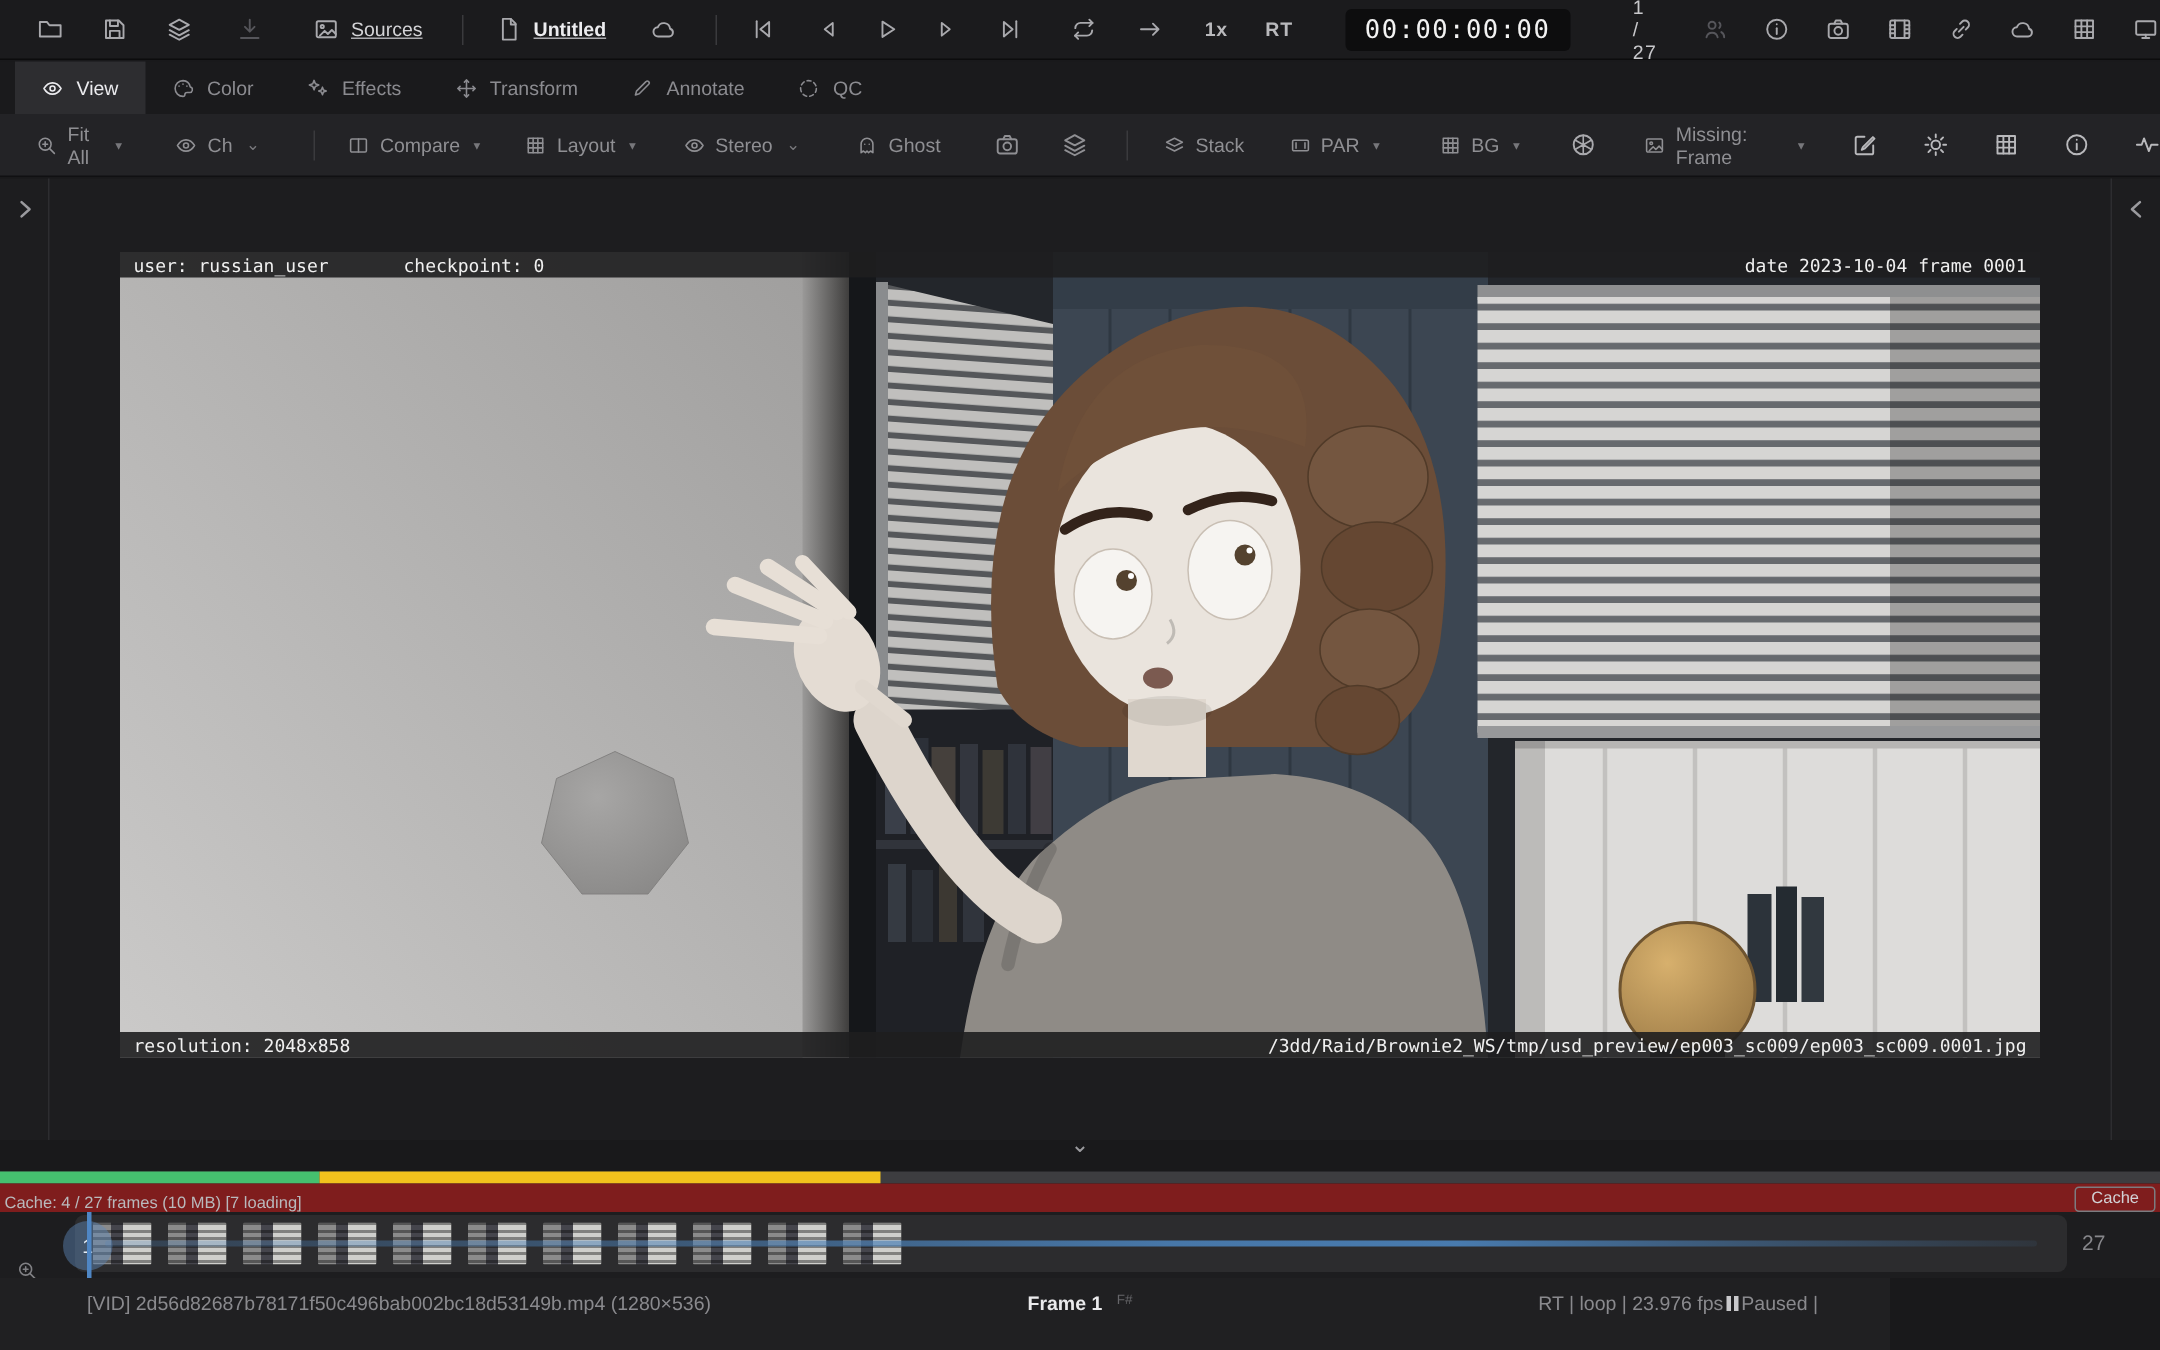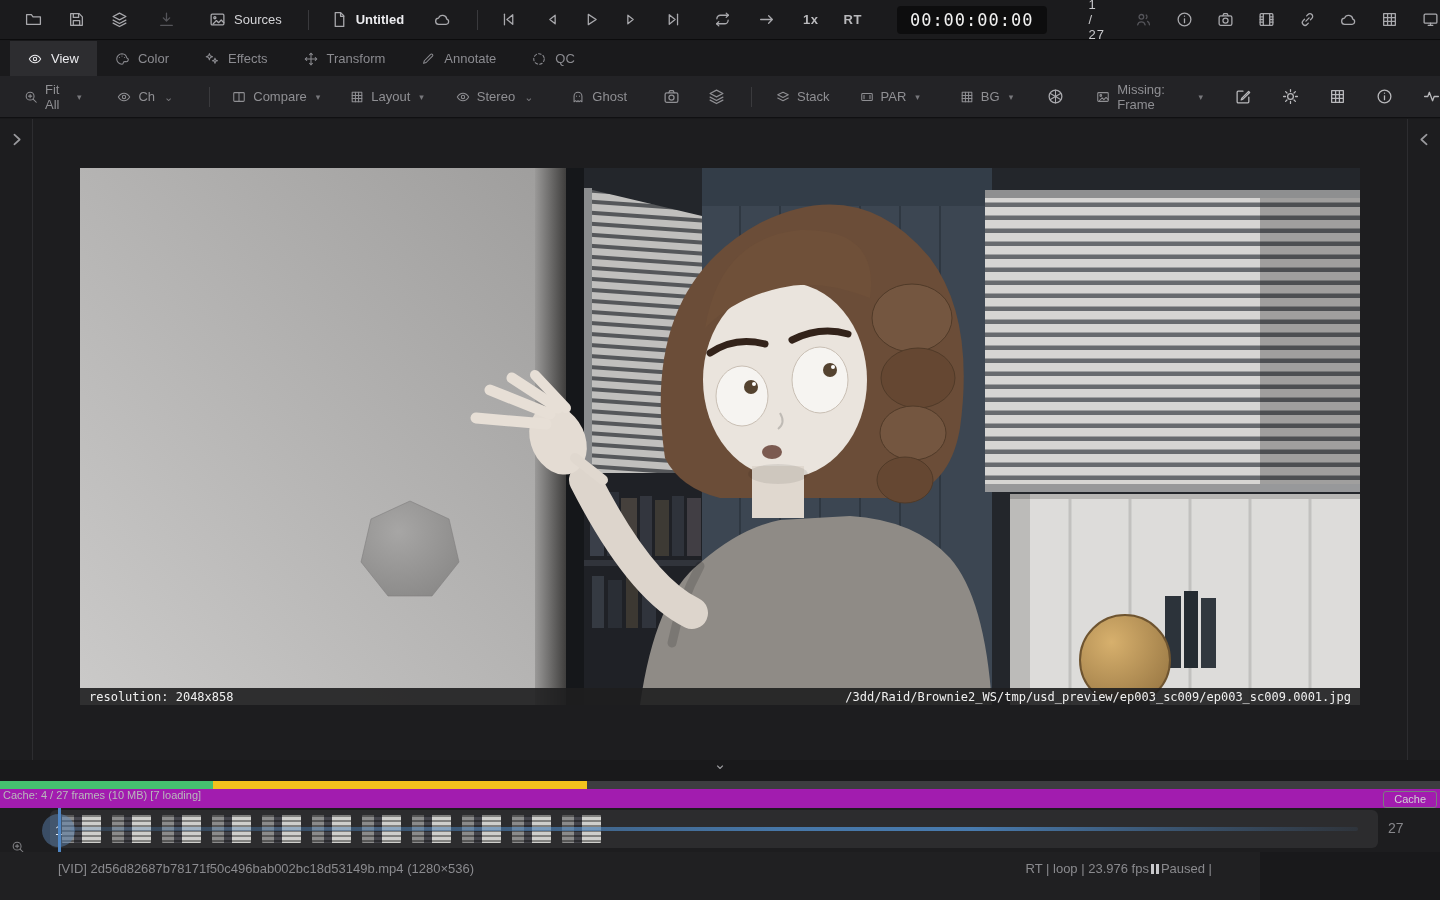--- a/index.html
+++ b/index.html
@@ -6,21 +6,21 @@
   html,body { width:1440px; height:900px; background:#19191b; overflow:hidden;
               font-family:"Liberation Sans", sans-serif; -webkit-font-smoothing:antialiased; }
   .ic { width:17px; height:17px; stroke:currentColor; fill:none; stroke-width:1.2;
         stroke-linecap:round; stroke-linejoin:round; flex:none; }
   .ic.sm { width:14px; height:14px; }
   .sep { width:1px; height:20px; background:#3a3a3d; flex:none; }
 
   
   .topbar { position:absolute; top:0; left:0; width:1440px; height:40px; background:#1b1b1d;
             border-bottom:1px solid #0c0c0d; display:flex; align-items:center; color:#a9a9ad; }
-  .topbar .btn { display:flex; align-items:center; gap:8px; color:#a9a9ad; cursor:default; }
+  .topbar .btn { display:flex; align-items:center; gap:8px; color:#a9a9ad; cursor:default;text-decoration:underline; }
   .topbar .dim { color:#55555a; }
   .topbar .lbl { font-size:13px; color:#d4d4d7; }
   .topbar .strong { color:#ececef; font-weight:bold; }
   .speed { font-size:13px; font-weight:bold; color:#b9b9bc; letter-spacing:.5px; }
   .timecode { background:#0d0d0e; border-radius:4px; padding:4px 13px; color:#f2f2f2;
               font-family:"DejaVu Sans Mono", monospace; font-size:17px; letter-spacing:1px; }
   .framecount { font-size:13px; color:#c8c8cb; letter-spacing:1px; }
 
   
   .tabrow { position:absolute; top:41px; left:0; width:1440px; height:35px; background:#1a1a1c;
@@ -50,22 +50,22 @@
   .hud .w180 { width:180px; flex:none; }
   .hud .right { margin-left:auto; }
 
   .expand-btn { position:absolute; top:758px; left:698px; width:44px; height:18px; text-align:center;
                 color:#9a9a9e; font-size:15px; line-height:12px; }
 
   
   .cachebar { position:absolute; top:781px; left:0; width:1440px; height:8px; background:#3d3d40; }
   .cachebar .seg-cached { position:absolute; left:0; top:0; height:8px; width:213px; background:#45c06f; }
   .cachebar .seg-loading { position:absolute; left:213px; top:0; height:8px; width:374px; background:#f2c21d; }
-  .cacherow { position:absolute; top:789px; left:0; width:1440px; height:19px; background:#a21caf;
-              display:flex; align-items:flex-start; }
+  .cacherow { position:absolute; top:789px; left:0; width:1440px; height:19px; background:#7f1d1d;
+              display:flex; align-items:flex-end; }
   .cacherow .txt { font-size:11px; color:#b9b9bc; padding-left:3px; }
   .clear-btn { position:absolute; right:3px; top:2px; border:1px solid #7c7c80; border-radius:3px;
                color:#d2d2d5; font-size:11px; padding:1px 10px 2px; background:transparent; }
 
   
   .timeline { position:absolute; top:808px; left:0; width:1440px; height:44px; background:#1d1d1f; }
   .track { position:absolute; left:50px; top:2px; width:1328px; height:38px; background:#2c2c2e; border-radius:6px; }
   .thumbs { position:absolute; left:12px; top:5px; height:28px; display:flex; gap:11px; }
   .thumb { width:39px; height:28px; border-radius:1px;
            background-image:
@@ -583,20 +583,25 @@
 
       <path d="M612 445 Q560 420 505 312" stroke="#ddd5cc" stroke-width="32" fill="none" stroke-linecap="round"></path>
       <ellipse cx="478" cy="272" rx="27" ry="36" fill="#e4dcd3" transform="rotate(-25 478 272)"></ellipse>
       <path d="M466 256 L396 250" stroke="#e7dfd6" stroke-width="11" stroke-linecap="round"></path>
       <path d="M470 246 L410 222" stroke="#e7dfd6" stroke-width="11" stroke-linecap="round"></path>
       <path d="M478 240 L432 210" stroke="#e7dfd6" stroke-width="11" stroke-linecap="round"></path>
       <path d="M486 240 L455 207" stroke="#e7dfd6" stroke-width="10" stroke-linecap="round"></path>
       <path d="M495 290 L523 312" stroke="#e0d8cf" stroke-width="10" stroke-linecap="round"></path>
     </svg>
 
+    <div class="hud top">
+      <span class="w180">user: russian_user</span>
+      <span>checkpoint: 0</span>
+      <span class="right">date 2023-10-04 frame 0001</span>
+    </div>
     <div class="hud bottom">
       <span>resolution: 2048x858</span>
       <span class="right">/3dd/Raid/Brownie2_WS/tmp/usd_preview/ep003_sc009/ep003_sc009.0001.jpg</span>
     </div>
   </div>
 </div>
 
 <div class="expand-btn">
   <span>⌄</span>
 </div>
@@ -632,20 +637,24 @@
   </div>
   <div class="playhead-bubble">
     <span>1</span>
   </div>
   <div class="playhead-line"></div>
   <div class="end-frame">27</div>
 </div>
 
 <div class="statusbar">
   <div class="sb-left">[VID] 2d56d82687b78171f50c496bab002bc18d53149b.mp4 (1280×536)</div>
+  <div class="sb-center">
+    <span class="frame">Frame 1</span>
+    <span class="unit">F#</span>
+  </div>
   <div class="sb-right">
     <span>RT | loop | 23.976 fps</span>
     <span class="pause-ic">
         <i></i>
         <i></i>
       </span>
     <span>Paused |</span>
   </div>
 </div>
 

